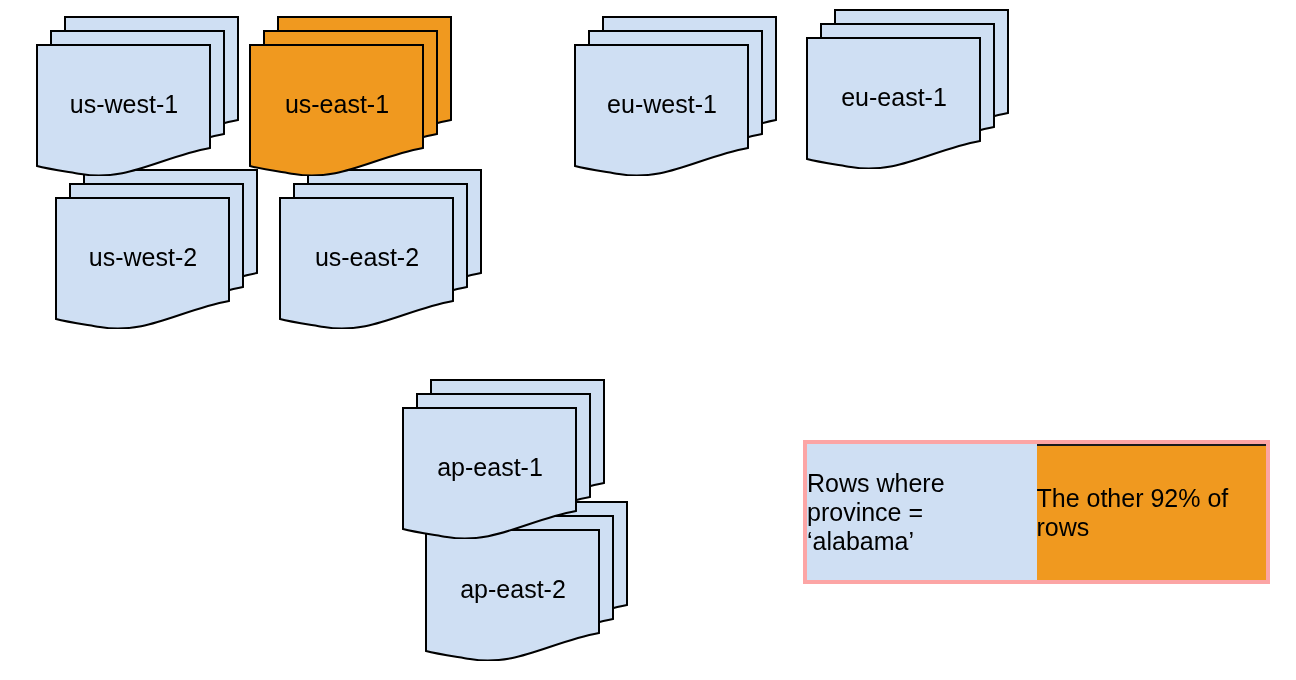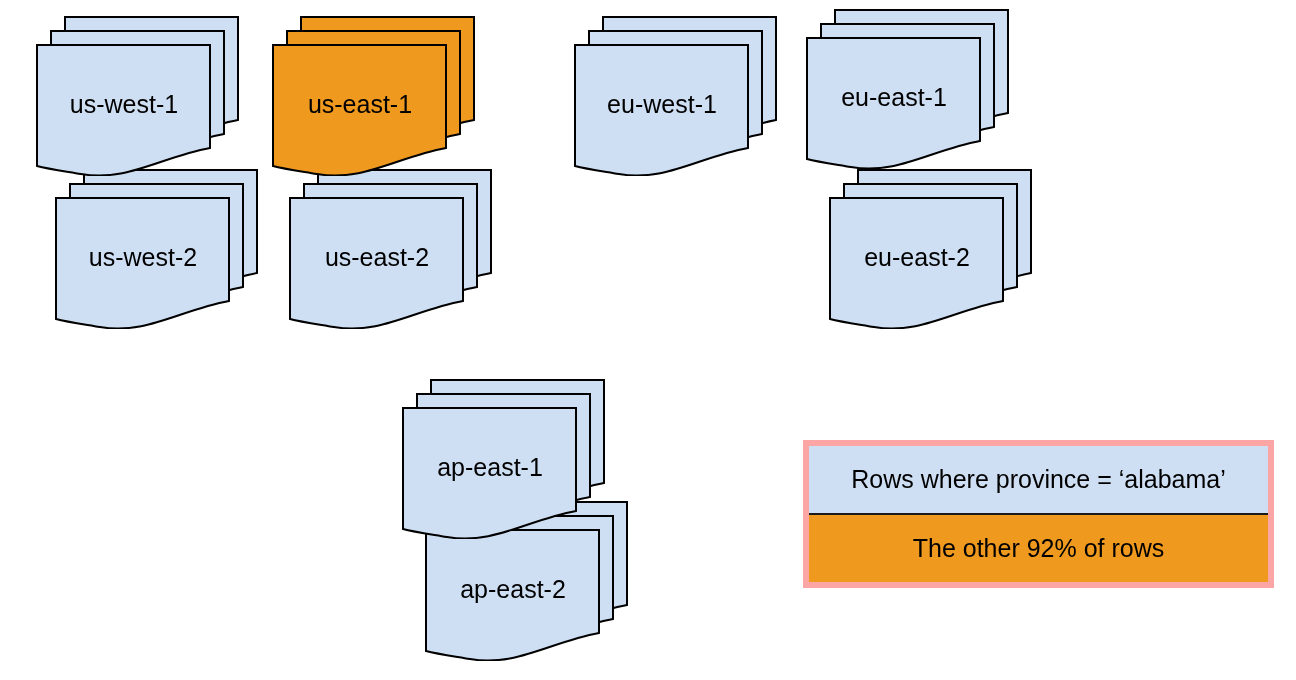--- a/index.html
+++ b/index.html
@@ -34,23 +34,23 @@
     font-size: 25px;
     fill: #000000;
     text-anchor: middle;
   }
   .legend {
     position: absolute;
     left: 803px;
     top: 440px;
     width: 459px;
     height: 136px;
-    border: 6px solid #fca5a5;
+    border: 4px solid #fca5a5;
     display: flex;
-    flex-direction: column;
+    flex-direction: row;
     z-index: 3;
   }
   .legend-row {
     flex: 1;
     display: flex;
     align-items: center;
     justify-content: center;
     font-size: 25px;
     color: #000000;
   }
@@ -65,49 +65,41 @@
 
   <div class="stack z-back" style="left:19px; top:169px;" data-color="blue">
     <svg width="204" height="160" viewBox="0 0 204 160">
       <path class="doc" transform="translate(29,1)" d="M0 0h173v103c-49 9-83 34-129 26-18-3-33-5-44-8z"></path>
       <path class="doc" transform="translate(15,15)" d="M0 0h173v103c-49 9-83 34-129 26-18-3-33-5-44-8z"></path>
       <path class="doc" transform="translate(1,29)" d="M0 0h173v103c-49 9-83 34-129 26-18-3-33-5-44-8z"></path>
       <text class="doc-label" x="88" y="97">us-west-2</text>
     </svg>
   </div>
 
-  <div class="stack z-back" style="left:253px; top:169px;" data-color="blue">
+  <div class="stack z-back" style="left:243px; top:169px;" data-color="blue">
     <svg width="204" height="160" viewBox="0 0 204 160">
       <path class="doc" transform="translate(29,1)" d="M0 0h173v103c-49 9-83 34-129 26-18-3-33-5-44-8z"></path>
       <path class="doc" transform="translate(15,15)" d="M0 0h173v103c-49 9-83 34-129 26-18-3-33-5-44-8z"></path>
       <path class="doc" transform="translate(1,29)" d="M0 0h173v103c-49 9-83 34-129 26-18-3-33-5-44-8z"></path>
       <text class="doc-label" x="88" y="97">us-east-2</text>
     </svg>
   </div>
 
 
-  <div class="stack z-back" style="left:793px; top:169px;" data-color="blue">
-    <svg width="204" height="160" viewBox="0 0 204 160">
-      <path class="doc" transform="translate(29,1)" d="M0 0h173v103c-49 9-83 34-129 26-18-3-33-5-44-8z"></path>
-      <path class="doc" transform="translate(15,15)" d="M0 0h173v103c-49 9-83 34-129 26-18-3-33-5-44-8z"></path>
-      <path class="doc" transform="translate(1,29)" d="M0 0h173v103c-49 9-83 34-129 26-18-3-33-5-44-8z"></path>
-      <text class="doc-label" x="88" y="97">eu-east-2</text>
-    </svg>
-  </div>
 
   <div class="stack z-front" style="left:36px; top:16px;" data-color="blue">
     <svg width="204" height="160" viewBox="0 0 204 160">
       <path class="doc" transform="translate(29,1)" d="M0 0h173v103c-49 9-83 34-129 26-18-3-33-5-44-8z"></path>
       <path class="doc" transform="translate(15,15)" d="M0 0h173v103c-49 9-83 34-129 26-18-3-33-5-44-8z"></path>
       <path class="doc" transform="translate(1,29)" d="M0 0h173v103c-49 9-83 34-129 26-18-3-33-5-44-8z"></path>
       <text class="doc-label" x="88" y="97">us-west-1</text>
     </svg>
   </div>
 
-  <div class="stack z-front" style="left:249px; top:16px;margin-left:23px;" data-color="orange">
+  <div class="stack z-front" style="left:249px; top:16px;" data-color="orange">
     <svg width="204" height="160" viewBox="0 0 204 160">
       <path class="doc" transform="translate(29,1)" d="M0 0h173v103c-49 9-83 34-129 26-18-3-33-5-44-8z"></path>
       <path class="doc" transform="translate(15,15)" d="M0 0h173v103c-49 9-83 34-129 26-18-3-33-5-44-8z"></path>
       <path class="doc" transform="translate(1,29)" d="M0 0h173v103c-49 9-83 34-129 26-18-3-33-5-44-8z"></path>
       <text class="doc-label" x="88" y="97">us-east-1</text>
     </svg>
   </div>
 
   <div class="stack z-front" style="left:574px; top:16px;" data-color="blue">
     <svg width="204" height="160" viewBox="0 0 204 160">

